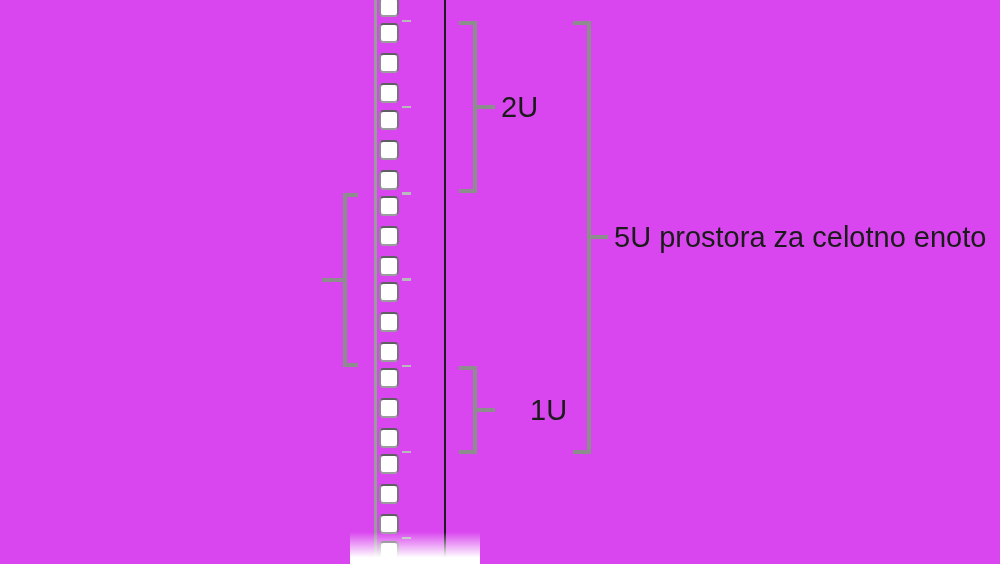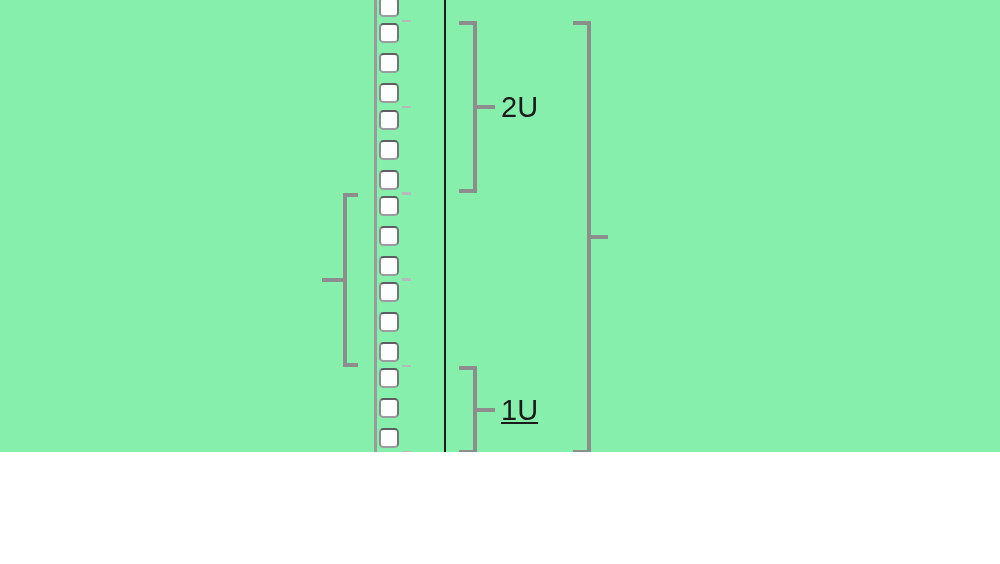--- a/index.html
+++ b/index.html
@@ -1,20 +1,20 @@
 <!DOCTYPE html>
 <html><head>
 <meta charset="utf-8">
 <style>
   html, body { margin: 0; padding: 0; background: #ffffff; }
   .stage {
     position: relative;
     width: 1000px;
-    height: 452px;
-    background: #86efac;
+    height: 564px;
+    background: #d946ef;
     overflow: hidden;
     font-family: "Liberation Sans", sans-serif;
   }
   .vline { position: absolute; top: 0; }
   .rail-line  { left: 374px; width: 2.5px; height: 558px; background: #9b9b9b; }
   .panel-line { left: 444px; width: 2px;   height: 558px; background: #1c1c1c; }
 
   .hole {
     position: absolute;
     left: 379px;
@@ -87,22 +87,23 @@
       <div class="tick" style="top: 536.95px;"></div>
     </div>
   <div class="vline panel-line"></div>
 
   <div class="bracket open-left" style="left:459px; top:21px; width:18px; height:172px;"></div>
   <div class="arm" style="left:476px; top:105px; width:19px;"></div>
   <div class="lbl" style="left:501px; top:92px;">2U</div>
 
   <div class="bracket open-left" style="left:459px; top:366px; width:18px; height:88px;"></div>
   <div class="arm" style="left:476px; top:408px; width:19px;"></div>
-  <div class="lbl" style="left:501px; top:395px;text-decoration:underline;">1U</div>
+  <div class="lbl" style="left:530px; top:395px;">1U</div>
 
   <div class="bracket open-left" style="left:573px; top:21px; width:18px; height:433px;"></div>
   <div class="arm" style="left:590px; top:235px; width:18px;"></div>
+  <div class="lbl" style="left:614px; top:222px;">5U prostora za celotno enoto</div>
 
   <div class="bracket open-right" style="left:343px; top:193px; width:15px; height:174px;"></div>
   <div class="arm" style="left:322px; top:278px; width:22px;"></div>
 
   <div class="fade-bottom"></div>
 </div>
 
 </body></html>

